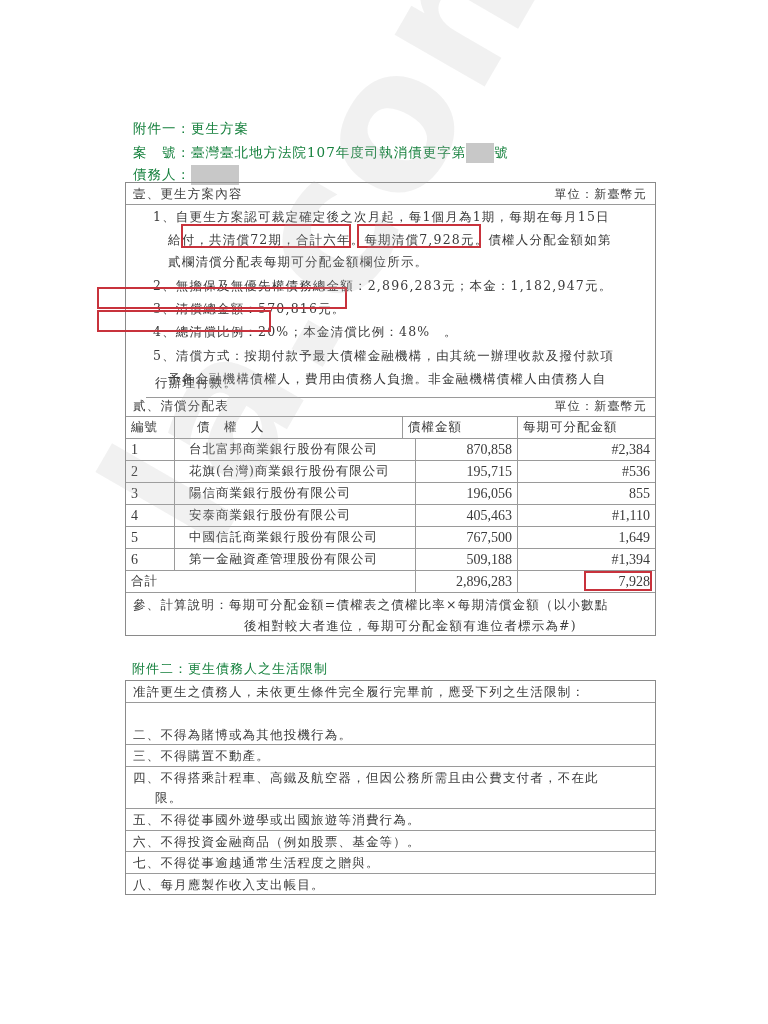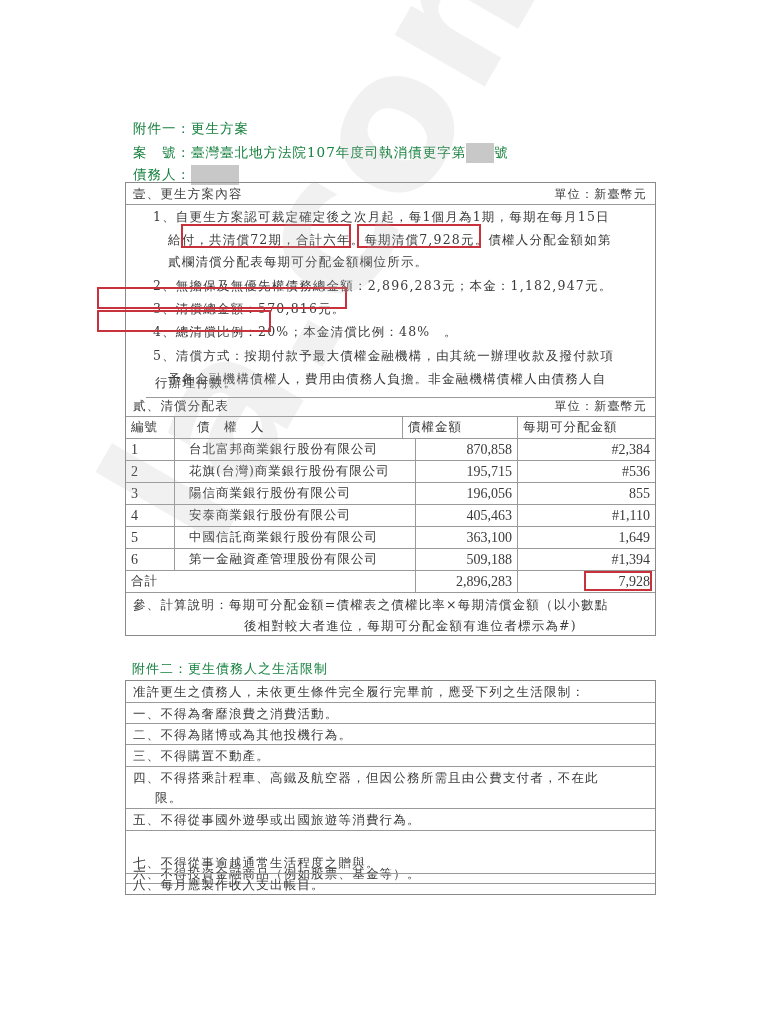--- a/index.html
+++ b/index.html
@@ -88,21 +88,21 @@
   </div>
   <div class="row" style="top:322px; height:22px;">
     <div class="cell num" style="left:0; width:48px; justify-content:flex-start;">4</div>
     <div class="cell vl" style="left:48px; width:241px; padding-left:14px;">安泰商業銀行股份有限公司</div>
     <div class="cell vl num" style="left:289px; width:102px;">405,463</div>
     <div class="cell vl num" style="left:391px; right:0;">#1,110</div>
   </div>
   <div class="row" style="top:344px; height:22px;">
     <div class="cell num" style="left:0; width:48px; justify-content:flex-start;">5</div>
     <div class="cell vl" style="left:48px; width:241px; padding-left:14px;">中國信託商業銀行股份有限公司</div>
-    <div class="cell vl num" style="left:289px; width:102px;">363,100</div>
+    <div class="cell vl num" style="left:289px; width:102px;">767,500</div>
     <div class="cell vl num" style="left:391px; right:0;">1,649</div>
   </div>
   <div class="row" style="top:366px; height:22px;">
     <div class="cell num" style="left:0; width:48px; justify-content:flex-start;">6</div>
     <div class="cell vl" style="left:48px; width:241px; padding-left:14px;">第一金融資產管理股份有限公司</div>
     <div class="cell vl num" style="left:289px; width:102px;">509,188</div>
     <div class="cell vl num" style="left:391px; right:0;">#1,394</div>
   </div>
 
   <div class="row" style="top:388px; height:22px;">
@@ -121,37 +121,34 @@
 <div class="red" style="left:357px; top:224px; width:124px; height:24px;"></div>
 <div class="red" style="left:97px; top:287px; width:250px; height:22px;"></div>
 <div class="red" style="left:97px; top:310px; width:174px; height:22px;"></div>
 <div class="red" style="left:584px; top:571px; width:68px; height:20px;"></div>
 
 <div class="hdr" style="top:660px; left:132px; font-size:13px;">附件二：更生債務人之生活限制</div>
 <div class="box" style="left:125px; top:680px; width:531px; height:215px;">
   <div class="row" style="top:0; height:22px;">
       <span class="txt" style="left:7px; top:3px;">准許更生之債務人，未依更生條件完全履行完畢前，應受下列之生活限制：</span>
     </div>
-  <div class="row" style="top:22px; height:21px;">
-      <span class="txt" style="left:7px; top:3px;">一、不得為奢靡浪費之消費活動。</span>
-    </div>
   <div class="row" style="top:43px; height:21px;">
       <span class="txt" style="left:7px; top:3px;">二、不得為賭博或為其他投機行為。</span>
     </div>
   <div class="row" style="top:64px; height:22px;">
       <span class="txt" style="left:7px; top:3px;">三、不得購置不動產。</span>
     </div>
   <div class="row" style="top:86px; height:42px;">
     <span class="txt" style="left:7px; top:3px;">四、不得搭乘計程車、高鐵及航空器，但因公務所需且由公費支付者，不在此</span>
     <span class="txt" style="left:29px; top:23px;">限。</span>
   </div>
   <div class="row" style="top:128px; height:22px;">
       <span class="txt" style="left:7px; top:3px;">五、不得從事國外遊學或出國旅遊等消費行為。</span>
     </div>
-  <div class="row" style="top:150px; height:21px;margin-top:32px;">
+  <div class="row" style="top:150px; height:21px;">
       <span class="txt" style="left:7px; top:3px;">六、不得投資金融商品（例如股票、基金等）。</span>
     </div>
   <div class="row" style="top:193px; height:22px; border-bottom:none;">
       <span class="txt" style="left:7px; top:3px;">八、每月應製作收入支出帳目。</span>
     </div>
   <div class="row" style="top:171px; height:22px;">
       <span class="txt" style="left:7px; top:3px;">七、不得從事逾越通常生活程度之贈與。</span>
     </div>
 </div>
 

